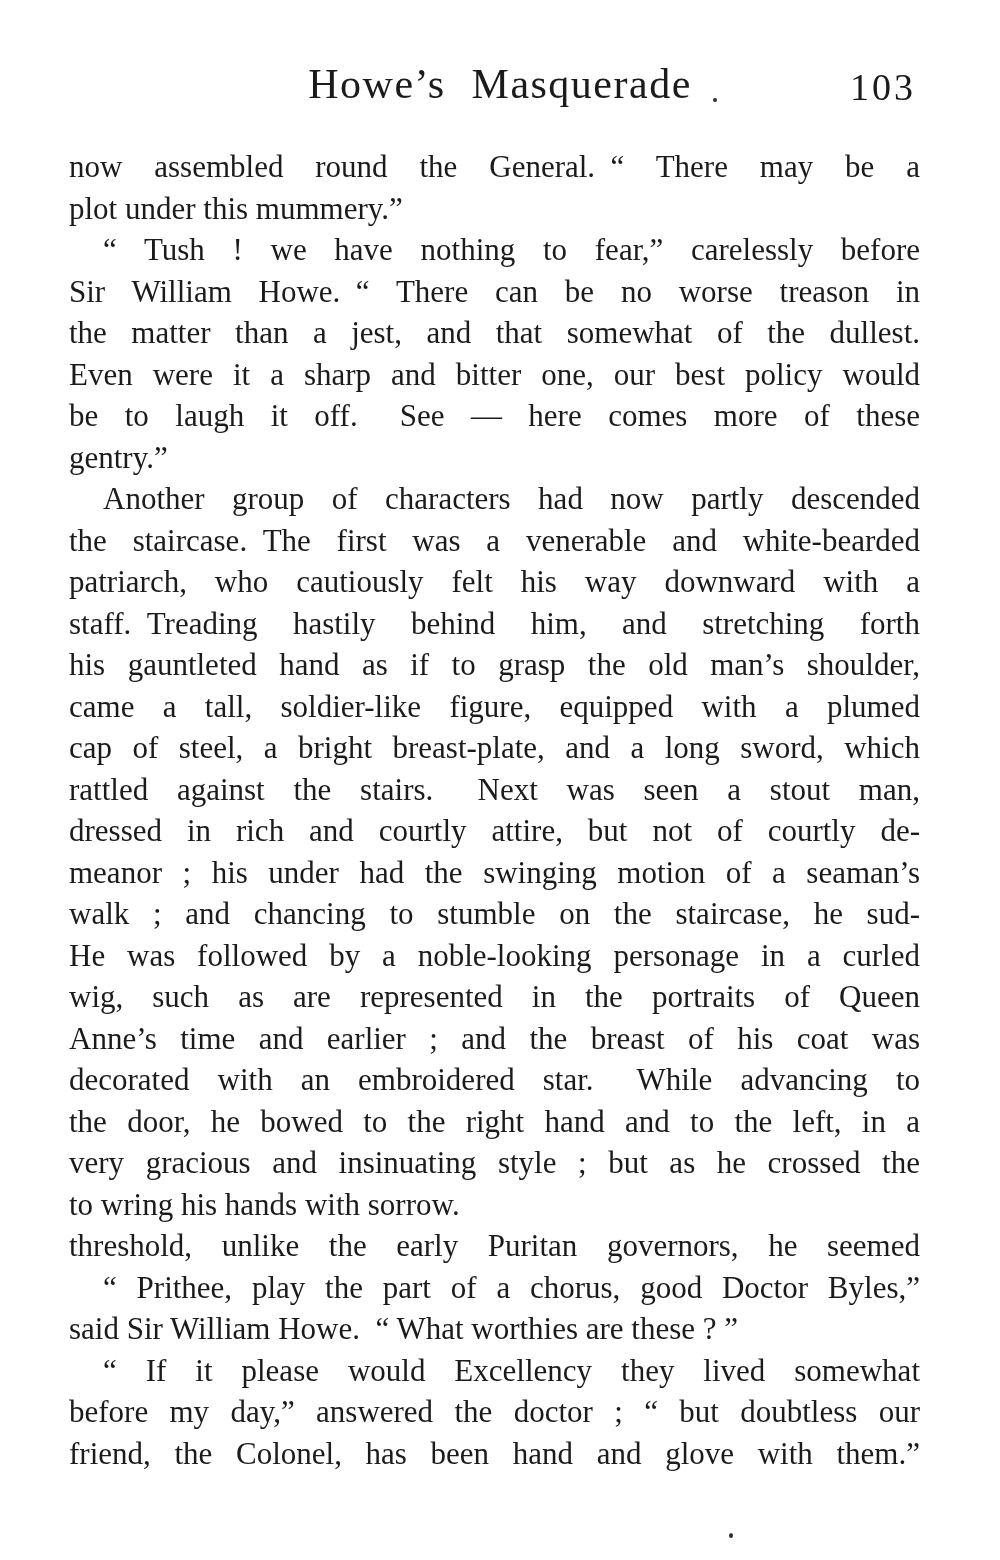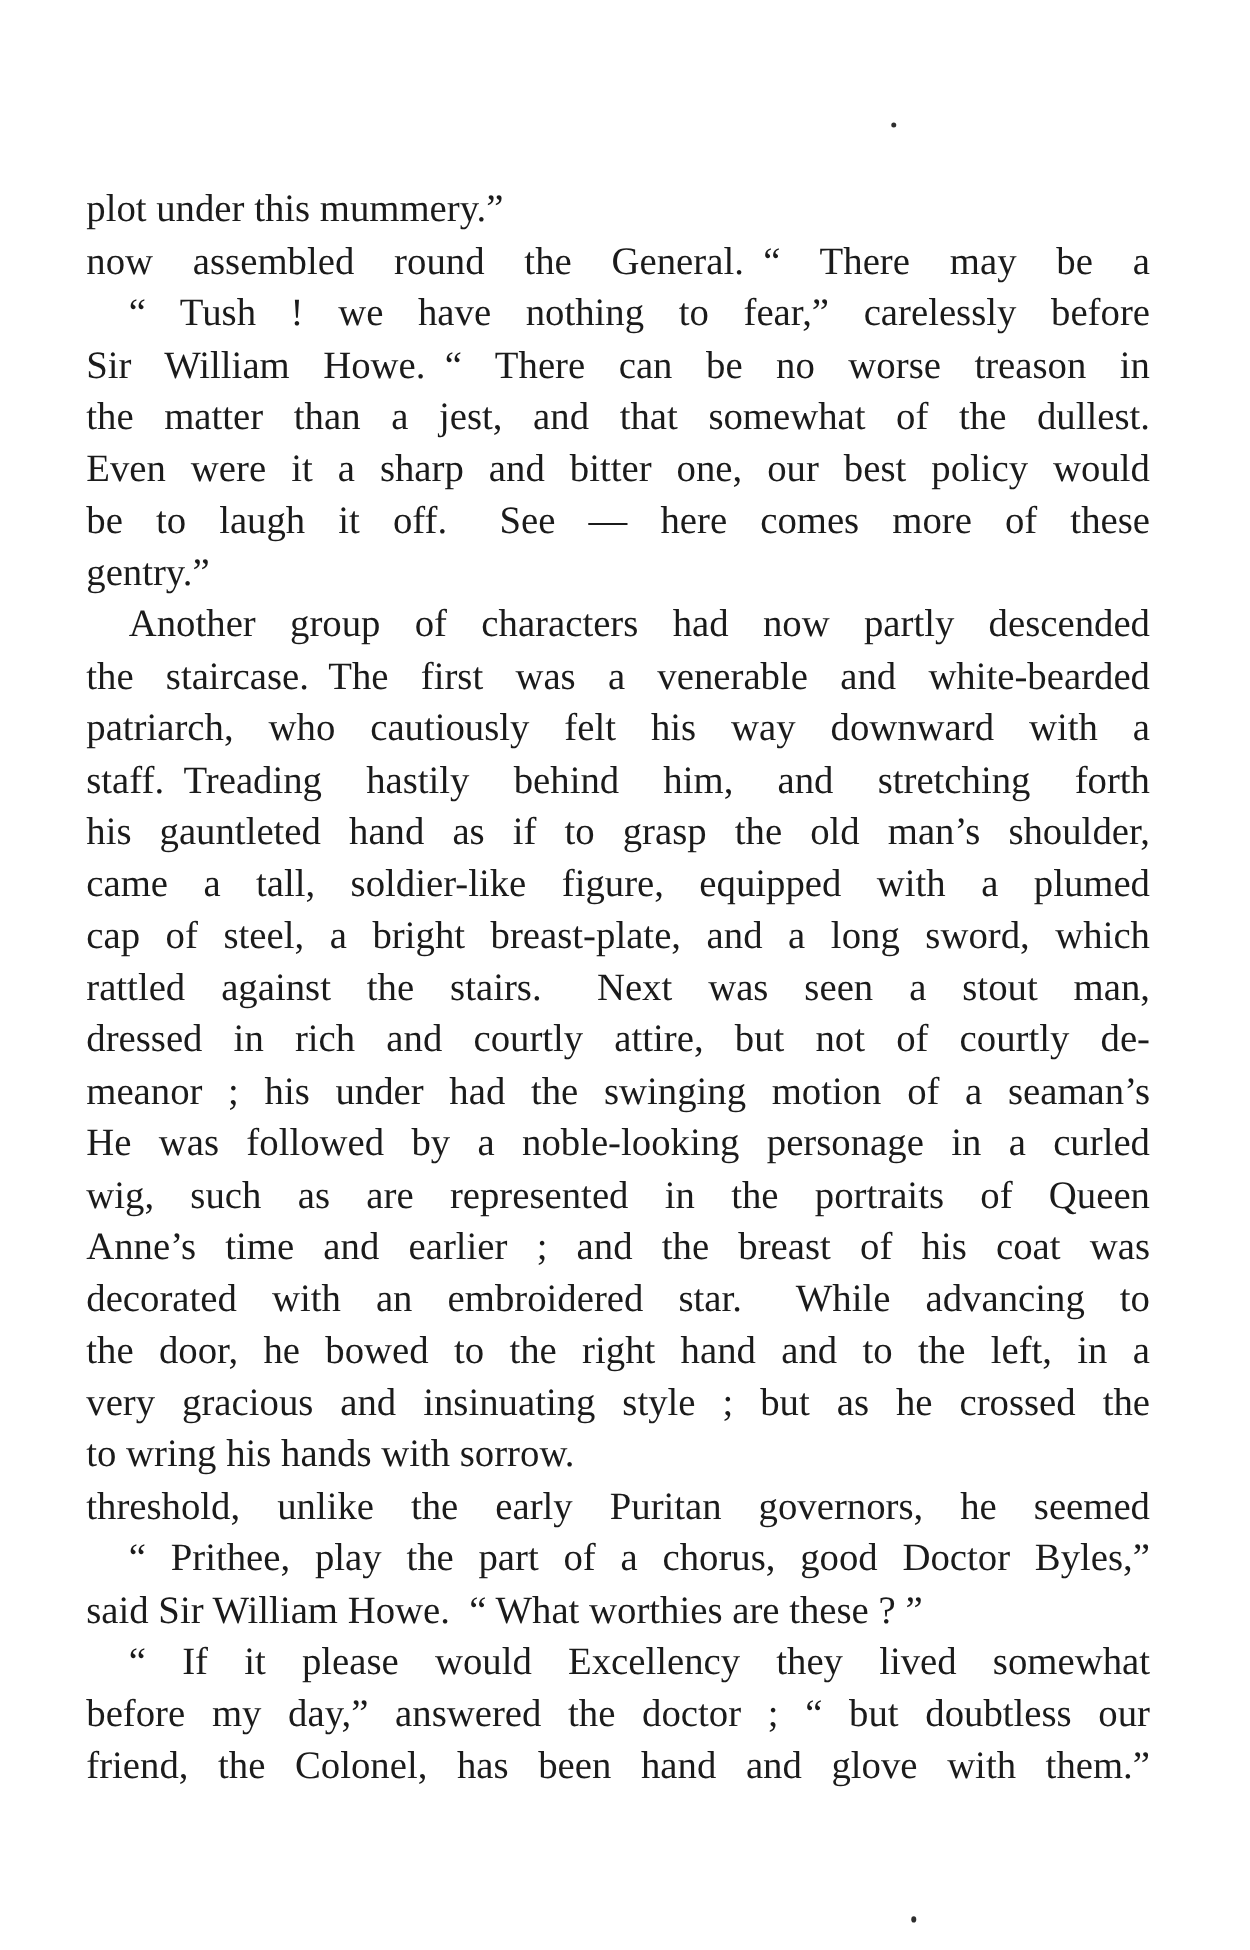--- a/index.html
+++ b/index.html
@@ -57,40 +57,45 @@
     background: #2e2e2e;
     border-radius: 50%;
   }
   .speck-header { left: 713px; top: 98px; width: 4px; height: 4px; }
   .speck-bottom { left: 729px; top: 1533px; width: 4px; height: 5px; }
 </style>
 </head>
 <body>
 
 <div class="page">
+  <header class="page-header">
+    <span class="running-title">Howe’s Masquerade</span>
+    <span class="page-number">103</span>
+  </header>
 
   <main class="page-body" id="body-text">
+      <div class="line">now assembled round the General. “ There may be a</div>
       <div class="line last">plot under this mummery.”</div>
-      <div class="line">now assembled round the General. “ There may be a</div>
       <div class="line indent">“ Tush ! we have nothing to fear,” carelessly before</div>
       <div class="line">Sir William Howe. “ There can be no worse treason in</div>
       <div class="line">the matter than a jest, and that somewhat of the dullest.</div>
       <div class="line">Even were it a sharp and bitter one, our best policy would</div>
       <div class="line">be to laugh it off.  See — here comes more of these</div>
       <div class="line last">gentry.”</div>
       <div class="line indent">Another group of characters had now partly descended</div>
       <div class="line">the staircase. The first was a venerable and white-bearded</div>
       <div class="line">patriarch, who cautiously felt his way downward with a</div>
       <div class="line">staff. Treading hastily behind him, and stretching forth</div>
       <div class="line">his gauntleted hand as if to grasp the old man’s shoulder,</div>
       <div class="line">came a tall, soldier-like figure, equipped with a plumed</div>
       <div class="line">cap of steel, a bright breast-plate, and a long sword, which</div>
       <div class="line">rattled against the stairs.  Next was seen a stout man,</div>
       <div class="line">dressed in rich and courtly attire, but not of courtly de-</div>
       <div class="line">meanor ; his under had the swinging motion of a seaman’s</div>
+      <div class="line">walk ; and chancing to stumble on the staircase, he sud-</div>
       <div class="line">He was followed by a noble-looking personage in a curled</div>
       <div class="line">wig, such as are represented in the portraits of Queen</div>
       <div class="line">Anne’s time and earlier ; and the breast of his coat was</div>
       <div class="line">decorated with an embroidered star.  While advancing to</div>
       <div class="line">the door, he bowed to the right hand and to the left, in a</div>
       <div class="line">very gracious and insinuating style ; but as he crossed the</div>
       <div class="line last">to wring his hands with sorrow.</div>
       <div class="line">threshold, unlike the early Puritan governors, he seemed</div>
       <div class="line indent">“ Prithee, play the part of a chorus, good Doctor Byles,”</div>
       <div class="line last">said Sir William Howe. “ What worthies are these ? ”</div>

